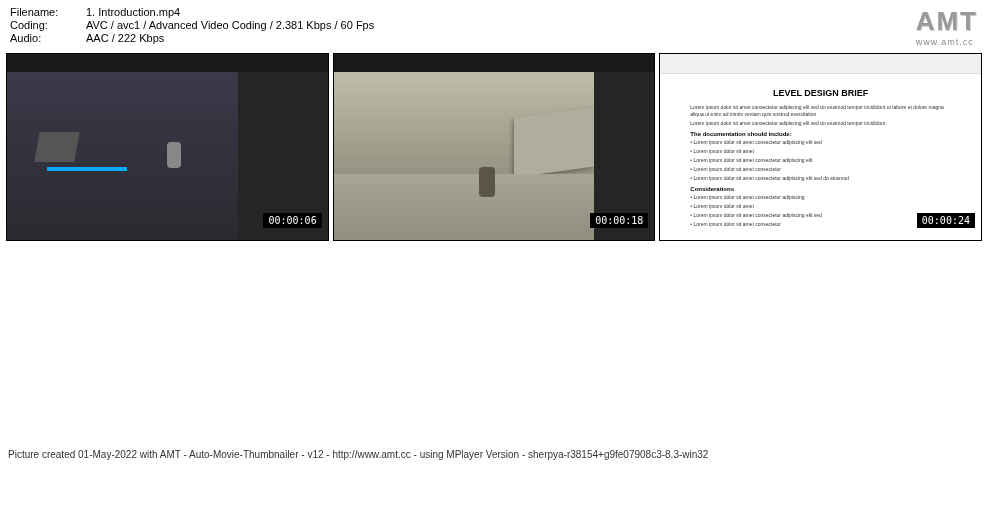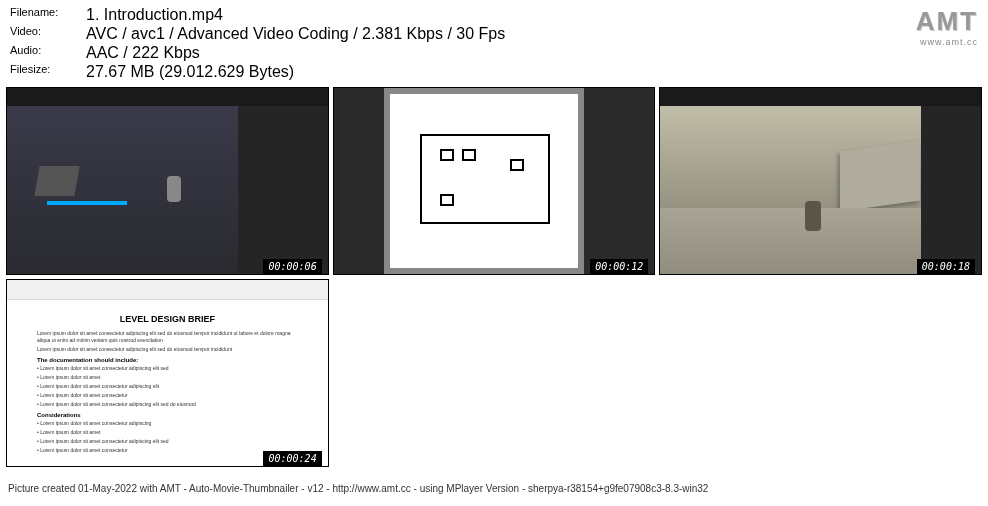--- a/index.html
+++ b/index.html
@@ -1,27 +1,27 @@
 <!DOCTYPE html>
 <html><head>
 <meta charset="utf-8">
 <style>
 * { margin: 0; padding: 0; box-sizing: border-box; }
 body { font-family: Arial, sans-serif; background: #fff; width: 988px; height: 506px; overflow: hidden; font-size: 12px; }
 .header { display: flex; justify-content: space-between; padding: 6px 10px; background: #fff; }
 .meta-table { display: flex; flex-direction: column; gap: 1px; }
 .meta-row { display: flex; }
 .meta-label { width: 76px; font-size: 11px; color: #000; }
-.meta-value { font-size: 16px; color: #000; }
-.logo { text-align: right; }
+.meta-value { font-size: 11px; color: #000; }
+.logo { }
 .logo-text { font-size: 26px; font-weight: bold; color: #999; letter-spacing: 2px; text-shadow: 1px 1px 0 #ccc; }
 .logo-url { font-size: 9px; color: #888; letter-spacing: 1px; }
 .thumbnails { display: grid; grid-template-columns: 1fr 1fr 1fr; grid-template-rows: 1fr 1fr; gap: 4px; padding: 0 6px; height: 380px; }
 .thumb { position: relative; background: #1a1a1a; border: 1px solid #000; overflow: hidden; }
-.timestamp { position: absolute; bottom: 0; right: 6px; background: #000; color: #fff; font-size: 10px; padding: 2px 5px; font-family: monospace; font-style: italic; }
+.timestamp { position: absolute; bottom: 12px; right: 6px; background: #000; color: #fff; font-size: 10px; padding: 2px 5px; font-family: monospace; }
 .footer { padding: 16px 8px; font-size: 10px; color: #333; white-space: nowrap; }
 .thumb-white { background: #84cc16; }
 .thumb-inner { width: 100%; height: 100%; position: relative; }
 .ue-topbar { height: 18px; background: #1a1a1a; }
 .ue-sidebar { position: absolute; right: 0; top: 18px; width: 90px; height: calc(100% - 18px); background: #252525; }
 .ue-viewport { position: absolute; left: 0; top: 18px; width: calc(100% - 90px); height: calc(100% - 18px); background: linear-gradient(180deg, #3a3a4a 0%, #2a2a30 100%); overflow: hidden; }
 .ue-cube { position: absolute; width: 40px; height: 30px; background: #555; left: 30px; top: 60px; transform: skewX(-10deg); }
 .ue-platform { position: absolute; width: 80px; height: 4px; background: #0af; left: 40px; top: 95px; }
 .ue-char { position: absolute; width: 14px; height: 26px; background: #888; left: 160px; top: 70px; border-radius: 4px; }
 .krita-scene { width: 100%; height: 100%; display: flex; }
@@ -53,30 +53,26 @@
 </head>
 <body>
 
 <div class="header">
   <div class="meta-table">
     <div class="meta-row">
       <span class="meta-label">Filename:</span>
       <span class="meta-value">1. Introduction.mp4</span>
     </div>
     <div class="meta-row">
-      <span class="meta-label">Video:</span>
-      <span class="meta-value">AVC / avc1 / Advanced Video Coding / 2.381 Kbps / 30 Fps</span>
+      <span class="meta-label">Coding:</span>
+      <span class="meta-value">AVC / avc1 / Advanced Video Coding / 2.381 Kbps / 60 Fps</span>
     </div>
     <div class="meta-row">
       <span class="meta-label">Audio:</span>
       <span class="meta-value">AAC / 222 Kbps</span>
-    </div>
-    <div class="meta-row">
-      <span class="meta-label">Filesize:</span>
-      <span class="meta-value">27.67 MB (29.012.629 Bytes)</span>
     </div>
   </div>
   <div class="logo">
     <div class="logo-text">AMT</div>
     <div class="logo-url">www.amt.cc</div>
   </div>
 </div>
 
 <div class="thumbnails">
 
@@ -86,36 +82,20 @@
       <div class="ue-viewport">
         <div class="ue-cube"></div>
         <div class="ue-platform"></div>
         <div class="ue-char"></div>
       </div>
       <div class="ue-sidebar"></div>
     </div>
     <div class="timestamp">00:00:06</div>
   </div>
 
-  <div class="thumb">
-    <div class="krita-scene">
-      <div class="krita-left"></div>
-      <div class="krita-canvas">
-        <div class="krita-paper">
-          <div class="sketch-box sketch-main"></div>
-          <div class="sketch-box sketch-sm" style="left:50px;top:55px"></div>
-          <div class="sketch-box sketch-sm" style="left:72px;top:55px"></div>
-          <div class="sketch-box sketch-sm" style="left:120px;top:65px"></div>
-          <div class="sketch-box sketch-sm" style="left:50px;top:100px"></div>
-        </div>
-      </div>
-      <div class="krita-right"></div>
-    </div>
-    <div class="timestamp">00:00:12</div>
-  </div>
 
   <div class="thumb">
     <div class="thumb-inner">
       <div class="render-topbar"></div>
       <div class="render-scene">
         <div class="render-wall"></div>
         <div class="render-floor"></div>
         <div class="render-char"></div>
       </div>
       <div class="render-sidebar"></div>

